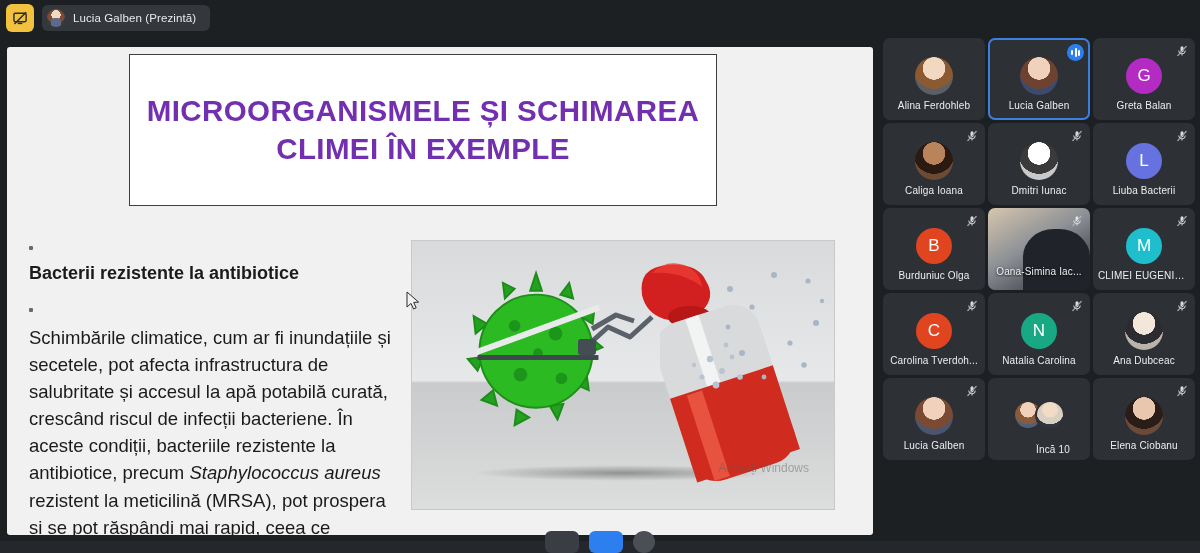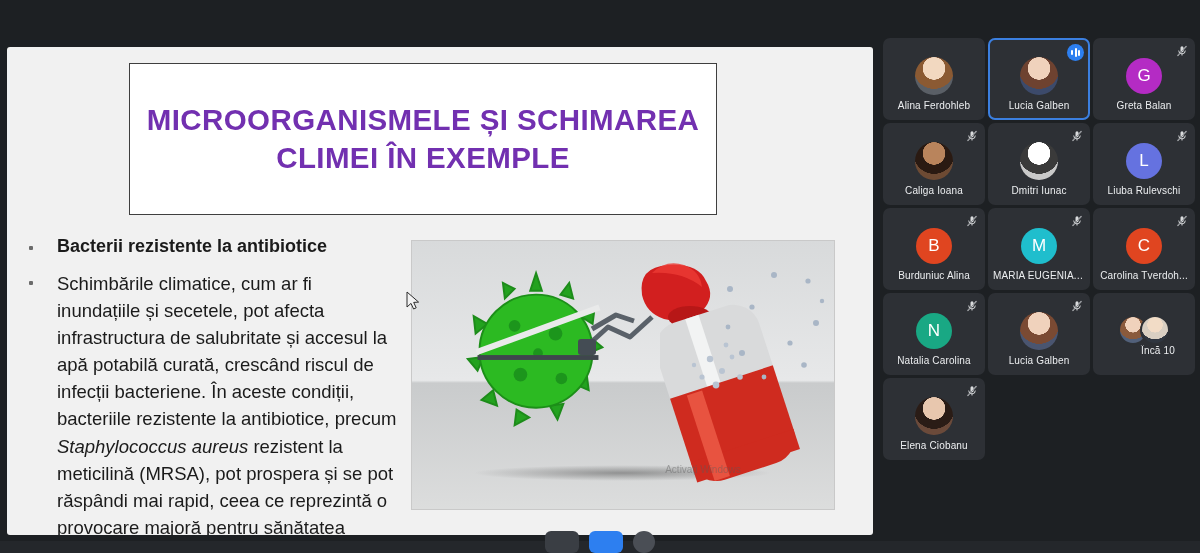--- a/index.html
+++ b/index.html
@@ -39,31 +39,31 @@
   }
   .presenter-name { color: #e9eaec; font-size: 11.5px; letter-spacing: .1px; white-space: nowrap; }
 
   
   .stage { position: absolute; left: 0; top: 36px; width: 876px; height: 505px; background: #1d2023; }
   .slide {
     position: absolute; left: 7px; top: 11px; width: 866px; height: 488px;
     background: #f1f1f1; border-radius: 3px; overflow: hidden;
   }
   .slide-title-box {
-    position: absolute; left: 122px; top: 16px; width: 588px; height: 152px;
+    position: absolute; left: 122px; top: 7px; width: 588px; height: 152px;
     background: #ffffff; border: 1.5px solid #3f3f3f;
     display: flex; align-items: center; justify-content: center;
   }
   .slide-title {
     color: #7230b0; font-weight: bold; font-size: 29.5px; line-height: 1.28;
     text-align: center; letter-spacing: .4px; padding: 0 14px;
   }
 
   .slide-body { position: absolute; left: 22px; top: 188px; width: 368px; }
-  .bullet-row { display: flex; gap: 24px; margin-bottom: 12px; }
+  .bullet-row { display: flex; gap: 12px; margin-bottom: 12px; flex-direction: column; }
   .bullet-dot {
     flex: 0 0 auto; width: 4px; height: 4px; background: #6b6b6b;
     border-radius: 1px; margin-top: 11px;
   }
   .bullet-head { font-size: 18px; font-weight: bold; color: #1b1b1b; line-height: 1.25; }
   .bullet-para { font-size: 18.5px; color: #1b1b1b; line-height: 1.47; }
   .bullet-para i { font-style: italic; }
 
   
   .slide-pic {
@@ -72,22 +72,22 @@
     background: linear-gradient(180deg,#d8dadb 0%, #e7e8e9 52%, #c9cbcc 53%, #dcdddd 100%);
   }
   .pic-virus {
     position: absolute; left: 48px; top: 24px; width: 156px; height: 186px;
   }
   .pic-shadow {
     position: absolute; left: 60px; bottom: 28px; width: 300px; height: 16px;
     background: radial-gradient(ellipse at center, rgba(60,60,60,.45) 0%, rgba(60,60,60,0) 70%);
   }
   .pic-wm {
-    position: absolute; left: 166px; bottom: 34px; width: 250px;
-    text-align: center; color: rgba(90,90,90,.45); font-size: 10px; white-space: nowrap;
+    position: absolute; left: 147px; bottom: 34px; width: 250px;
+    text-align: right; color: rgba(90,90,90,.45); font-size: 12px; white-space: nowrap;
   }
 
   
   .cursor { position: absolute; left: 406px; top: 255px; width: 14px; height: 20px; }
 
   
   .rail { position: absolute; left: 876px; top: 36px; width: 324px; height: 517px; background: #1d2023; }
   .grid {
     position: absolute; left: 7px; top: 2px;
     display: grid; grid-template-columns: repeat(3, 102px); gap: 3px 3px;
@@ -131,21 +131,21 @@
 
   .more-tile .more-pair {
     position: absolute; left: 50%; top: 22px; transform: translateX(-50%);
     display: flex;
   }
   .more-tile .more-pair span {
     display: block; width: 30px; height: 30px; border-radius: 50%;
     border: 2px solid #2d3035; margin-left: -8px; overflow: hidden; position: relative;
   }
   .more-tile .more-pair span:first-child { margin-left: 0; }
-  .more-tile .name { bottom: 19px; margin-left: 28px; }
+  .more-tile .name { bottom: 5px; margin-left: 28px; }
 
   
   .toolbar {
     position: absolute; left: 0; bottom: 0; width: 1200px; height: 12px;
     background: #24272b;
   }
   .tb-icons {
     position: absolute; left: 50%; transform: translateX(-50%); bottom: 0;
     display: flex; align-items: flex-end; gap: 10px; height: 12px;
   }
@@ -153,20 +153,33 @@
     width: 34px; height: 22px; border-radius: 6px; background: #3a3e44;
   }
   .tb-icons .ic.blue { background: #2d7ff0; }
   .tb-icons .ic.round { width: 22px; border-radius: 11px; background: #4a4e55; }
 </style>
 </head>
 <body>
 
 <div id="app">
 
+  <div class="topbar">
+    <div class="share-stop-btn">
+      <svg width="15" height="15" viewBox="0 0 16 16" aria-hidden="true">
+        <rect x="1" y="2.4" width="13" height="9" rx="1.2" fill="none" stroke="#2b2b2b" stroke-width="1.5"></rect>
+        <rect x="5" y="12.6" width="5" height="1.4" fill="#2b2b2b"></rect>
+        <line x1="1.5" y1="13.8" x2="14" y2="1.4" stroke="#2b2b2b" stroke-width="1.6"></line>
+      </svg>
+    </div>
+    <div class="presenter-pill">
+      <span class="presenter-avatar"></span>
+      <span class="presenter-name">Lucia Galben (Prezintă)</span>
+    </div>
+  </div>
 
   <div class="stage">
     <div class="slide">
 
       <div class="slide-title-box">
         <div class="slide-title">MICROORGANISMELE ȘI SCHIMAREA CLIMEI ÎN EXEMPLE</div>
       </div>
 
       <div class="slide-body">
         <div class="bullet-row">
@@ -331,43 +344,55 @@
         </div>
         <div class="tile">
           <span class="mono" style="background:#6572e0">L</span>
           <svg class="mic-off" viewBox="0 0 16 16">
   <path d="M8 1.6a2 2 0 0 1 2 2v4.2a2 2 0 0 1-4 0V3.6a2 2 0 0 1 2-2z" fill="#e8eaec"></path>
   <path d="M3.6 7.4a4.4 4.4 0 0 0 8.8 0" fill="none" stroke="#e8eaec" stroke-width="1.3"></path>
   <line x1="8" y1="11.8" x2="8" y2="14" stroke="#e8eaec" stroke-width="1.3"></line>
   <line x1="2" y1="14.4" x2="14" y2="1.6" stroke="#e8eaec" stroke-width="1.6"></line>
   <line x1="2" y1="14.4" x2="14" y2="1.6" stroke="#2d3035" stroke-width="0.6"></line>
 </svg>
-          <span class="name">Liuba Rulevschi</span>
+          <span class="name">Liuba Bacterii</span>
         </div>
         <div class="tile">
           <span class="mono" style="background:#e04520">B</span>
           <svg class="mic-off" viewBox="0 0 16 16">
   <path d="M8 1.6a2 2 0 0 1 2 2v4.2a2 2 0 0 1-4 0V3.6a2 2 0 0 1 2-2z" fill="#e8eaec"></path>
   <path d="M3.6 7.4a4.4 4.4 0 0 0 8.8 0" fill="none" stroke="#e8eaec" stroke-width="1.3"></path>
   <line x1="8" y1="11.8" x2="8" y2="14" stroke="#e8eaec" stroke-width="1.3"></line>
   <line x1="2" y1="14.4" x2="14" y2="1.6" stroke="#e8eaec" stroke-width="1.6"></line>
   <line x1="2" y1="14.4" x2="14" y2="1.6" stroke="#2d3035" stroke-width="0.6"></line>
 </svg>
-          <span class="name">Burduniuc Alina</span>
+          <span class="name">Burduniuc Olga</span>
+        </div>
+        <div class="tile video" style="background: linear-gradient(150deg, rgb(214, 198, 174) 0%, rgb(139, 143, 149) 45%, rgb(32, 36, 42) 100%);">
+          <span style="position:absolute;left:34%;top:26%;width:66%;height:74%;border-radius:46% 46% 0 0;
+              background:#20242a"></span>
+          <svg class="mic-off" viewBox="0 0 16 16">
+  <path d="M8 1.6a2 2 0 0 1 2 2v4.2a2 2 0 0 1-4 0V3.6a2 2 0 0 1 2-2z" fill="#e8eaec"></path>
+  <path d="M3.6 7.4a4.4 4.4 0 0 0 8.8 0" fill="none" stroke="#e8eaec" stroke-width="1.3"></path>
+  <line x1="8" y1="11.8" x2="8" y2="14" stroke="#e8eaec" stroke-width="1.3"></line>
+  <line x1="2" y1="14.4" x2="14" y2="1.6" stroke="#e8eaec" stroke-width="1.6"></line>
+  <line x1="2" y1="14.4" x2="14" y2="1.6" stroke="#2d3035" stroke-width="0.6"></line>
+</svg>
+          <span class="name">Oana-Simina Iac...</span>
         </div>
         <div class="tile">
           <span class="mono" style="background:#1fbecd">M</span>
           <svg class="mic-off" viewBox="0 0 16 16">
   <path d="M8 1.6a2 2 0 0 1 2 2v4.2a2 2 0 0 1-4 0V3.6a2 2 0 0 1 2-2z" fill="#e8eaec"></path>
   <path d="M3.6 7.4a4.4 4.4 0 0 0 8.8 0" fill="none" stroke="#e8eaec" stroke-width="1.3"></path>
   <line x1="8" y1="11.8" x2="8" y2="14" stroke="#e8eaec" stroke-width="1.3"></line>
   <line x1="2" y1="14.4" x2="14" y2="1.6" stroke="#e8eaec" stroke-width="1.6"></line>
   <line x1="2" y1="14.4" x2="14" y2="1.6" stroke="#2d3035" stroke-width="0.6"></line>
 </svg>
-          <span class="name">MARIA EUGENIA ...</span>
+          <span class="name">CLIMEI EUGENIA ...</span>
         </div>
         <div class="tile">
           <span class="mono" style="background:#e04520">C</span>
           <svg class="mic-off" viewBox="0 0 16 16">
   <path d="M8 1.6a2 2 0 0 1 2 2v4.2a2 2 0 0 1-4 0V3.6a2 2 0 0 1 2-2z" fill="#e8eaec"></path>
   <path d="M3.6 7.4a4.4 4.4 0 0 0 8.8 0" fill="none" stroke="#e8eaec" stroke-width="1.3"></path>
   <line x1="8" y1="11.8" x2="8" y2="14" stroke="#e8eaec" stroke-width="1.3"></line>
   <line x1="2" y1="14.4" x2="14" y2="1.6" stroke="#e8eaec" stroke-width="1.6"></line>
   <line x1="2" y1="14.4" x2="14" y2="1.6" stroke="#2d3035" stroke-width="0.6"></line>
 </svg>
@@ -376,20 +401,34 @@
         <div class="tile">
           <span class="mono" style="background:#19a884">N</span>
           <svg class="mic-off" viewBox="0 0 16 16">
   <path d="M8 1.6a2 2 0 0 1 2 2v4.2a2 2 0 0 1-4 0V3.6a2 2 0 0 1 2-2z" fill="#e8eaec"></path>
   <path d="M3.6 7.4a4.4 4.4 0 0 0 8.8 0" fill="none" stroke="#e8eaec" stroke-width="1.3"></path>
   <line x1="8" y1="11.8" x2="8" y2="14" stroke="#e8eaec" stroke-width="1.3"></line>
   <line x1="2" y1="14.4" x2="14" y2="1.6" stroke="#e8eaec" stroke-width="1.6"></line>
   <line x1="2" y1="14.4" x2="14" y2="1.6" stroke="#2d3035" stroke-width="0.6"></line>
 </svg>
           <span class="name">Natalia Carolina</span>
+        </div>
+        <div class="tile">
+          <span class="photo">
+    <span class="ph-head" style="background:
+      radial-gradient(circle at 50% 30%, #f3e7dc 0 34%, #2c2c30 35% 62%, #b9b3ab 63%)"></span>
+  </span>
+          <svg class="mic-off" viewBox="0 0 16 16">
+  <path d="M8 1.6a2 2 0 0 1 2 2v4.2a2 2 0 0 1-4 0V3.6a2 2 0 0 1 2-2z" fill="#e8eaec"></path>
+  <path d="M3.6 7.4a4.4 4.4 0 0 0 8.8 0" fill="none" stroke="#e8eaec" stroke-width="1.3"></path>
+  <line x1="8" y1="11.8" x2="8" y2="14" stroke="#e8eaec" stroke-width="1.3"></line>
+  <line x1="2" y1="14.4" x2="14" y2="1.6" stroke="#e8eaec" stroke-width="1.6"></line>
+  <line x1="2" y1="14.4" x2="14" y2="1.6" stroke="#2d3035" stroke-width="0.6"></line>
+</svg>
+          <span class="name">Ana Dubceac</span>
         </div>
         <div class="tile">
           <span class="photo">
     <span class="ph-head" style="background:
       radial-gradient(circle at 50% 30%, #f0d2bc 0 34%, #7a4a33 35% 62%, #4a5570 63%)"></span>
   </span>
           <svg class="mic-off" viewBox="0 0 16 16">
   <path d="M8 1.6a2 2 0 0 1 2 2v4.2a2 2 0 0 1-4 0V3.6a2 2 0 0 1 2-2z" fill="#e8eaec"></path>
   <path d="M3.6 7.4a4.4 4.4 0 0 0 8.8 0" fill="none" stroke="#e8eaec" stroke-width="1.3"></path>
   <line x1="8" y1="11.8" x2="8" y2="14" stroke="#e8eaec" stroke-width="1.3"></line>

